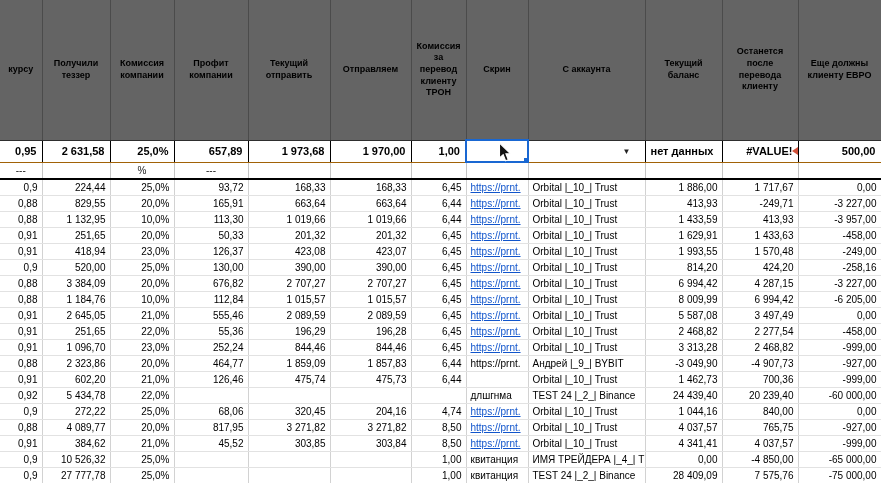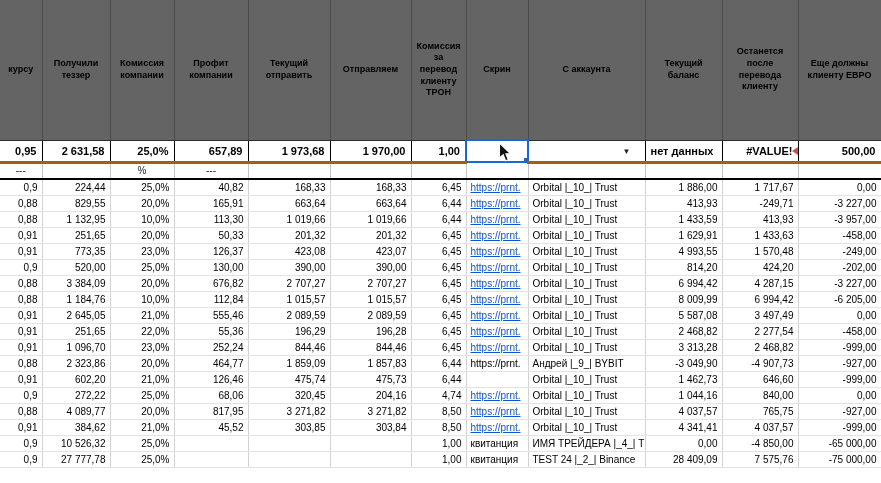--- a/index.html
+++ b/index.html
@@ -10,21 +10,21 @@
   th, td { overflow:hidden; white-space:nowrap; }
 
   th.hcell {
     background:#646464; color:#000; font-weight:bold; font-size:9px;
     text-align:center; vertical-align:middle;
     border-right:1px solid #4b4b4b; border-bottom:1px solid #2e2e2e;
     height:140px; padding:2px 3px; white-space:normal; line-height:1.3;
   }
   tr.summary td {
     height:22px; font-size:11px; font-weight:bold; vertical-align:middle;
-    border-right:1px solid #000; border-bottom:3px solid #a16207; padding:0 5px;
+    border-right:1px solid #000; border-bottom:1px solid #a16207; padding:0 5px;
   }
   tr.units td {
     height:17px; font-size:10px; color:#222; text-align:center; vertical-align:middle;
     border-right:1px solid #c4c4c4; border-bottom:2px solid #000; padding:0 4px;
   }
   tr.data td {
     height:16px; font-size:10px; color:#000; vertical-align:middle;
     border-right:1px solid #d2d2d2; border-bottom:1px solid #e2e2e2; padding:0 4px;
   }
   td.num { text-align:right; }
@@ -111,21 +111,21 @@
           <td></td>
           <td></td>
           <td></td>
           <td></td>
           <td></td>
         </tr>
     <tr class="data">
           <td class="num">0,9</td>
           <td class="num">224,44</td>
           <td class="num">25,0%</td>
-          <td class="num">40,82</td>
+          <td class="num">93,72</td>
           <td class="num">168,33</td>
           <td class="num">168,33</td>
           <td class="num">6,45</td>
           <td class="txt"><a href="#" class="cell-link">https://prnt.</a></td>
           <td class="txt">Orbital |_10_| Trust</td>
           <td class="num">1 886,00</td>
           <td class="num">1 717,67</td>
           <td class="num">0,00</td>
         </tr>
         <tr class="data">
@@ -165,45 +165,45 @@
           <td class="num">201,32</td>
           <td class="num">6,45</td>
           <td class="txt"><a href="#" class="cell-link">https://prnt.</a></td>
           <td class="txt">Orbital |_10_| Trust</td>
           <td class="num">1 629,91</td>
           <td class="num">1 433,63</td>
           <td class="num">-458,00</td>
         </tr>
         <tr class="data">
           <td class="num">0,91</td>
-          <td class="num">773,35</td>
+          <td class="num">418,94</td>
           <td class="num">23,0%</td>
           <td class="num">126,37</td>
           <td class="num">423,08</td>
           <td class="num">423,07</td>
           <td class="num">6,45</td>
           <td class="txt"><a href="#" class="cell-link">https://prnt.</a></td>
           <td class="txt">Orbital |_10_| Trust</td>
-          <td class="num">4 993,55</td>
+          <td class="num">1 993,55</td>
           <td class="num">1 570,48</td>
           <td class="num">-249,00</td>
         </tr>
         <tr class="data">
           <td class="num">0,9</td>
           <td class="num">520,00</td>
           <td class="num">25,0%</td>
           <td class="num">130,00</td>
           <td class="num">390,00</td>
           <td class="num">390,00</td>
           <td class="num">6,45</td>
           <td class="txt"><a href="#" class="cell-link">https://prnt.</a></td>
           <td class="txt">Orbital |_10_| Trust</td>
           <td class="num">814,20</td>
           <td class="num">424,20</td>
-          <td class="num">-202,00</td>
+          <td class="num">-258,16</td>
         </tr>
         <tr class="data">
           <td class="num">0,88</td>
           <td class="num">3 384,09</td>
           <td class="num">20,0%</td>
           <td class="num">676,82</td>
           <td class="num">2 707,27</td>
           <td class="num">2 707,27</td>
           <td class="num">6,45</td>
           <td class="txt"><a href="#" class="cell-link">https://prnt.</a></td>
@@ -286,22 +286,36 @@
           <td class="num">0,91</td>
           <td class="num">602,20</td>
           <td class="num">21,0%</td>
           <td class="num">126,46</td>
           <td class="num">475,74</td>
           <td class="num">475,73</td>
           <td class="num">6,44</td>
           <td class="txt"></td>
           <td class="txt">Orbital |_10_| Trust</td>
           <td class="num">1 462,73</td>
-          <td class="num">646,60</td>
+          <td class="num">700,36</td>
           <td class="num">-999,00</td>
+        </tr>
+        <tr class="data">
+          <td class="num">0,92</td>
+          <td class="num">5 434,78</td>
+          <td class="num">22,0%</td>
+          <td class="num"></td>
+          <td class="num"></td>
+          <td class="num"></td>
+          <td class="num"></td>
+          <td class="txt">длшгнма</td>
+          <td class="txt">TEST 24 |_2_| Binance</td>
+          <td class="num">24 439,40</td>
+          <td class="num">20 239,40</td>
+          <td class="num">-60 000,00</td>
         </tr>
         <tr class="data">
           <td class="num">0,9</td>
           <td class="num">272,22</td>
           <td class="num">25,0%</td>
           <td class="num">68,06</td>
           <td class="num">320,45</td>
           <td class="num">204,16</td>
           <td class="num">4,74</td>
           <td class="txt"><a href="#" class="cell-link">https://prnt.</a></td>

